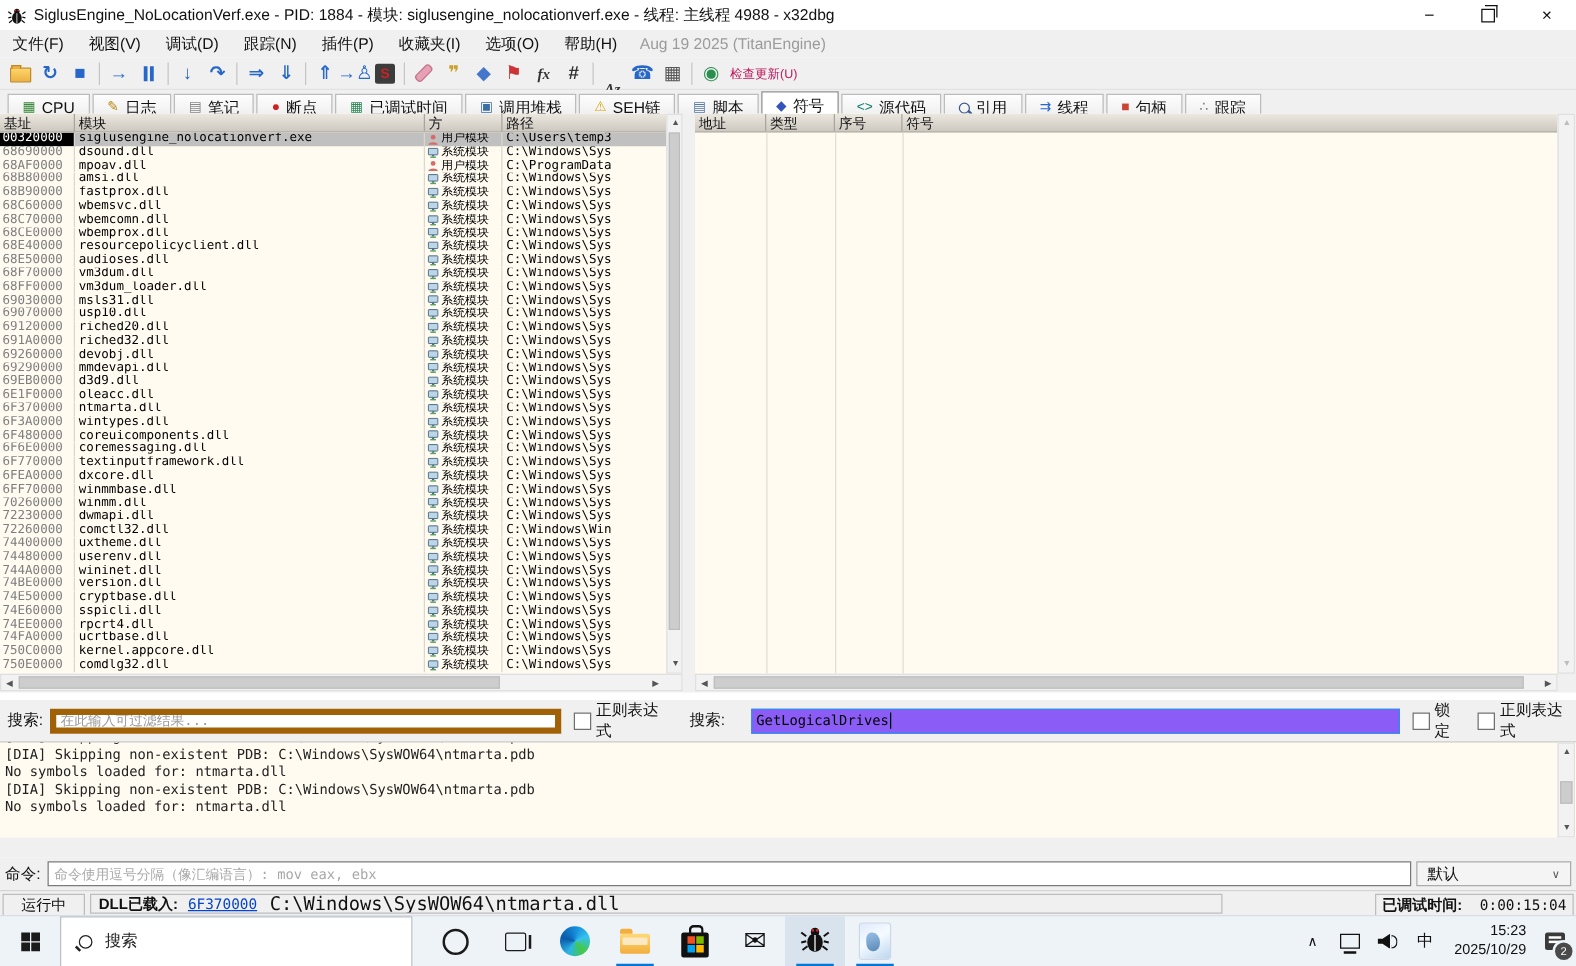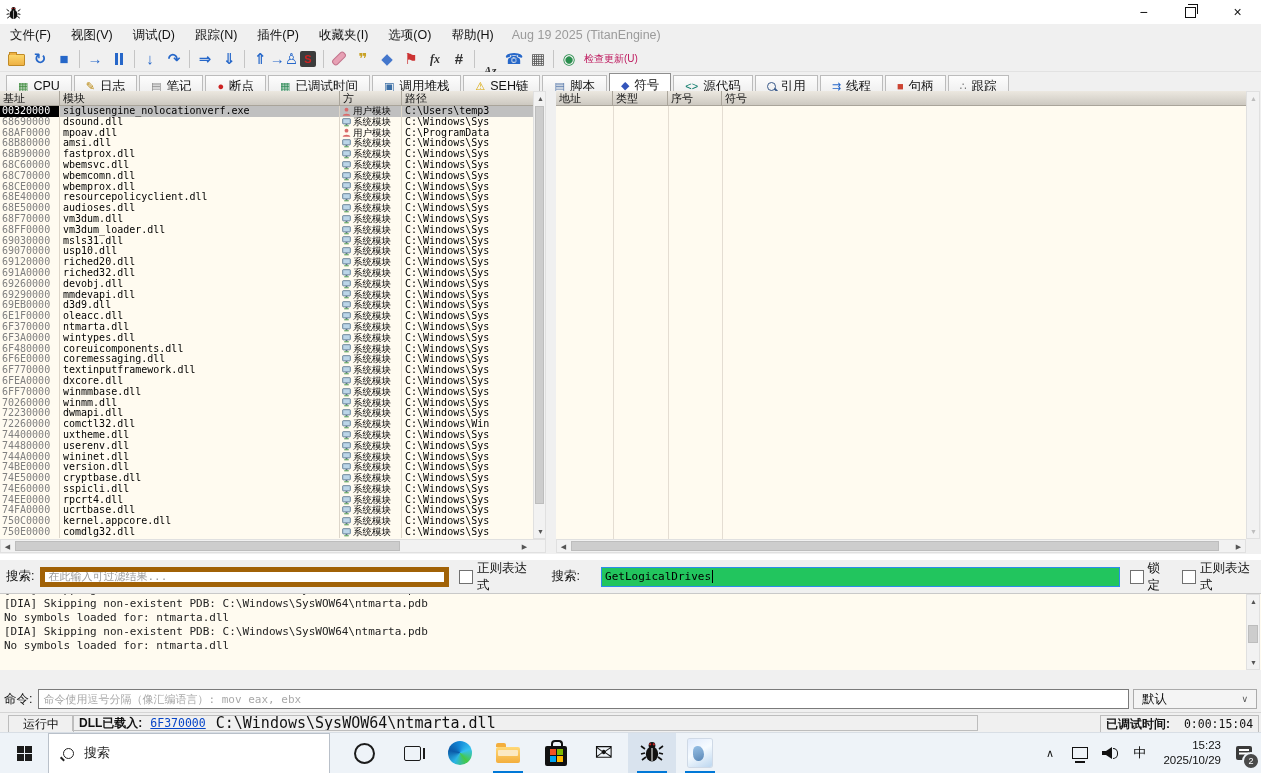--- a/index.html
+++ b/index.html
@@ -68,39 +68,39 @@
   .sbBtn.dis{color:#bdbdbd;}
   .sbThumbV{position:absolute;left:1px;right:1px;background:#cdcdcd;border:1px solid #bdbdbd;box-sizing:border-box;}
   .sbThumbH{position:absolute;top:1px;bottom:1px;background:#cdcdcd;border:1px solid #bdbdbd;box-sizing:border-box;}
 
   
   .filterrow{position:absolute;left:0;top:560px;right:0;height:33px;background:#f0f0f0;display:flex;align-items:center;padding-left:6px;box-sizing:border-box;font-size:12.5px;color:#111;}
   .flabel{margin-right:6px;white-space:nowrap;}
   .finput{width:418px;height:20px;border:5px solid #a16207;background:#fff;font-family:"DejaVu Sans Mono",monospace;font-size:11px;padding:0 3px;box-sizing:border-box;}
   .finput::placeholder{color:#9a9a9a;}
   .cbx{width:12px;height:12px;border:1px solid #707070;background:#fff;display:inline-block;margin:0 4px 0 10px;flex:0 0 auto;}
-  .fakeinput{width:531px;height:20px;border:1px solid #2d8ceb;background:#22c55e;display:flex;align-items:center;padding:0 3px;box-sizing:border-box;margin-left:15px;font-family:"DejaVu Sans Mono",monospace;font-size:11px;color:#000;}
+  .fakeinput{width:531px;height:20px;border:1px solid #2d8ceb;background:#8b5cf6;display:flex;align-items:center;padding:0 3px;box-sizing:border-box;margin-left:15px;font-family:"DejaVu Sans Mono",monospace;font-size:11px;color:#000;}
   .caret{width:1px;height:13px;background:#000;margin-left:1px;}
   .gap14{width:14px;}
 
   
   .logpanel{position:absolute;left:0;top:593px;right:0;height:77px;background:#fffbf0;border-top:1px solid #c9c9c9;overflow:hidden;box-sizing:border-box;}
   .loginner{margin-top:-11px;padding-left:4px;font-size:11px;line-height:14px;color:#222;font-family:"DejaVu Sans Mono",monospace;white-space:pre;}
   .gapband{position:absolute;left:0;top:670px;right:0;height:16px;background:#f0f0f0;}
 
   
   .cmdbar{position:absolute;left:0;top:686px;right:0;height:26px;background:#f0f0f0;display:flex;align-items:center;padding:0 4px;box-sizing:border-box;font-size:12.5px;color:#111;}
   .cmdinput{flex:1;height:20px;border:1px solid #7a7a7a;background:#fff;font-family:"DejaVu Sans Mono",monospace;font-size:11px;padding:0 4px;box-sizing:border-box;margin-left:6px;}
   .cmdinput::placeholder{color:#a8a8a8;}
   .combo{width:124px;height:20px;margin-left:4px;background:#f4f4f4;border:1px solid #ababab;display:flex;align-items:center;justify-content:space-between;padding:0 8px;box-sizing:border-box;}
   .combo .chev{font-size:9px;color:#555;}
 
   
   .statusbar{position:absolute;left:0;top:712px;right:0;height:20px;background:#f0f0f0;border-top:1px solid #d5d5d5;box-sizing:border-box;font-size:12px;color:#111;}
-  .sbox1{position:absolute;left:8px;top:2px;width:64px;height:16px;border:1px solid #bdbdbd;display:flex;align-items:center;justify-content:center;}
+  .sbox1{position:absolute;left:2px;top:2px;width:64px;height:16px;border:1px solid #bdbdbd;display:flex;align-items:center;justify-content:center;}
   .sbox2{position:absolute;left:72px;top:2px;width:906px;height:16px;border:1px solid #bdbdbd;display:flex;align-items:center;padding:0 6px;box-sizing:border-box;white-space:nowrap;overflow:hidden;}
   .sbox3{position:absolute;left:1100px;top:2px;right:2px;height:16px;border:1px solid #bdbdbd;display:flex;align-items:center;justify-content:center;white-space:nowrap;}
   .dlllbl{font-weight:bold;margin-right:8px;}
   .dlladdr{color:#0645c8;text-decoration:underline;font-family:"DejaVu Sans Mono",monospace;font-size:11.5px;margin-right:10px;}
   .dllpath{font-family:"DejaVu Sans Mono",monospace;font-size:15px;}
   .timel{font-weight:bold;margin-right:14px;}
   .timev{font-family:"DejaVu Sans Mono",monospace;font-size:11.5px;}
 
   
   .taskbar{position:absolute;left:0;bottom:0;right:0;height:41px;background:#eef3f8;border-top:1px solid #d8dee5;display:flex;align-items:center;box-sizing:border-box;}
@@ -156,20 +156,21 @@
           <g stroke="#111" stroke-width="1.6" fill="none">
             <path d="M5 10 L1 7 M5 14 L1 15 M6 18 L2 21 M19 10 L23 7 M19 14 L23 15 M18 18 L22 21"></path>
           </g>
           <circle cx="12" cy="6.5" r="3.4" fill="#111"></circle>
           <ellipse cx="12" cy="15" rx="6.2" ry="7.5" fill="#111"></ellipse>
           <line x1="12" y1="9" x2="12" y2="22" stroke="#fff" stroke-width="1"></line>
           <circle cx="10.2" cy="5.3" r="1.1" fill="#c22"></circle>
           <circle cx="13.8" cy="5.3" r="1.1" fill="#c22"></circle>
         </svg>
       </span>
+      <span class="titletext">SiglusEngine_NoLocationVerf.exe - PID: 1884 - 模块: siglusengine_nolocationverf.exe - 线程: 主线程 4988 - x32dbg</span>
       <span class="winbtns">
         <span class="wbtn">−</span>
         <span class="wbtn">
             <span class="resto"></span>
           </span>
         <span class="wbtn">×</span>
       </span>
     </div>
 
     <div class="menubar" id="menubar">

